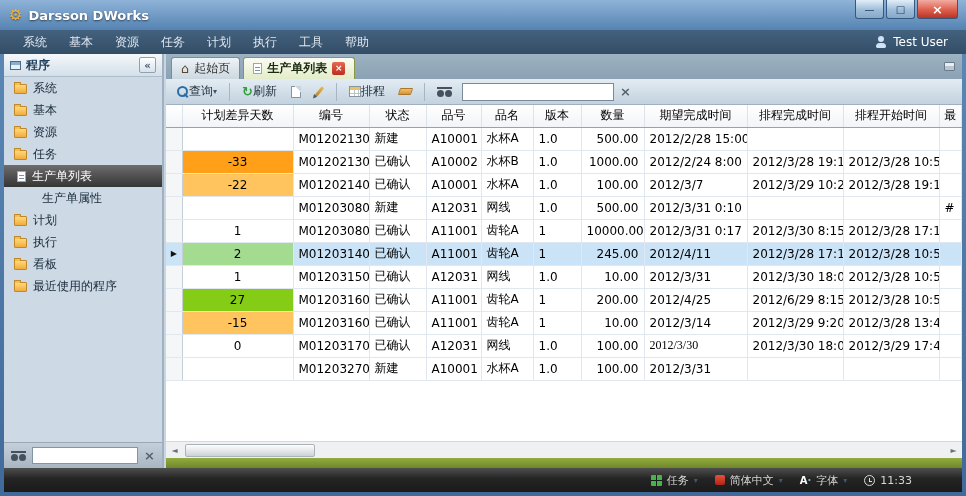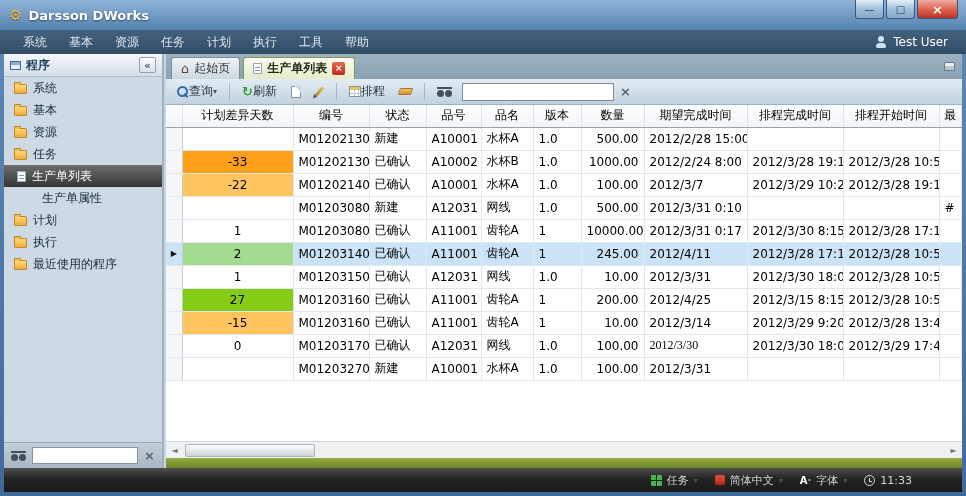--- a/index.html
+++ b/index.html
@@ -188,20 +188,24 @@
         <div class="side-item">
           <span class="ic-folder"></span>
           <span>计划</span>
         </div>
         <div class="side-item">
           <span class="ic-folder"></span>
           <span>执行</span>
         </div>
         <div class="side-item">
           <span class="ic-folder"></span>
+          <span>看板</span>
+        </div>
+        <div class="side-item">
+          <span class="ic-folder"></span>
           <span>最近使用的程序</span>
         </div>
       </div>
     <div class="side-search">
       <span class="ic-binoc"></span>
       <input value="" style="">
       <span class="clear-x">×</span>
     </div>
   </div>
 
@@ -373,21 +377,21 @@
             <tr>
               <td class="rowsel"></td>
               <td class="diff g2" style="text-align: center;">27</td>
               <td style="text-align: left;">M012031601</td>
               <td style="text-align: left;">已确认</td>
               <td style="text-align: left;">A11001</td>
               <td style="text-align: left;">齿轮A</td>
               <td style="text-align: left;">1</td>
               <td style="text-align: right;">200.00</td>
               <td style="text-align: left;">2012/4/25</td>
-              <td style="text-align: left;">2012/3/15 8:15</td>
+              <td style="text-align: left;">2012/6/29 8:15</td>
               <td style="text-align: left;">2012/3/28 10:52</td>
               <td style="text-align: left;"></td>
             </tr>
             <tr>
               <td class="rowsel"></td>
               <td class="diff o1" style="text-align: center;">-15</td>
               <td style="text-align: left;">M012031602</td>
               <td style="text-align: left;">已确认</td>
               <td style="text-align: left;">A11001</td>
               <td style="text-align: left;">齿轮A</td>

